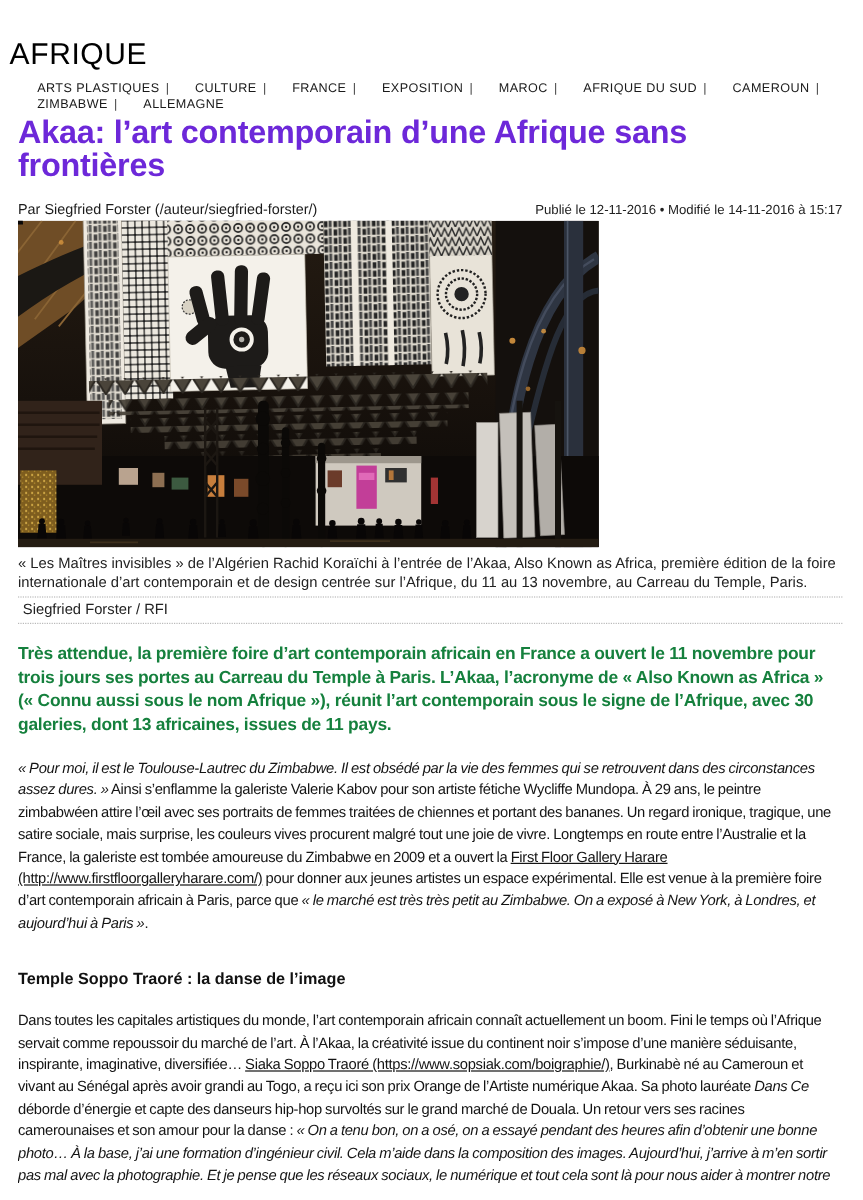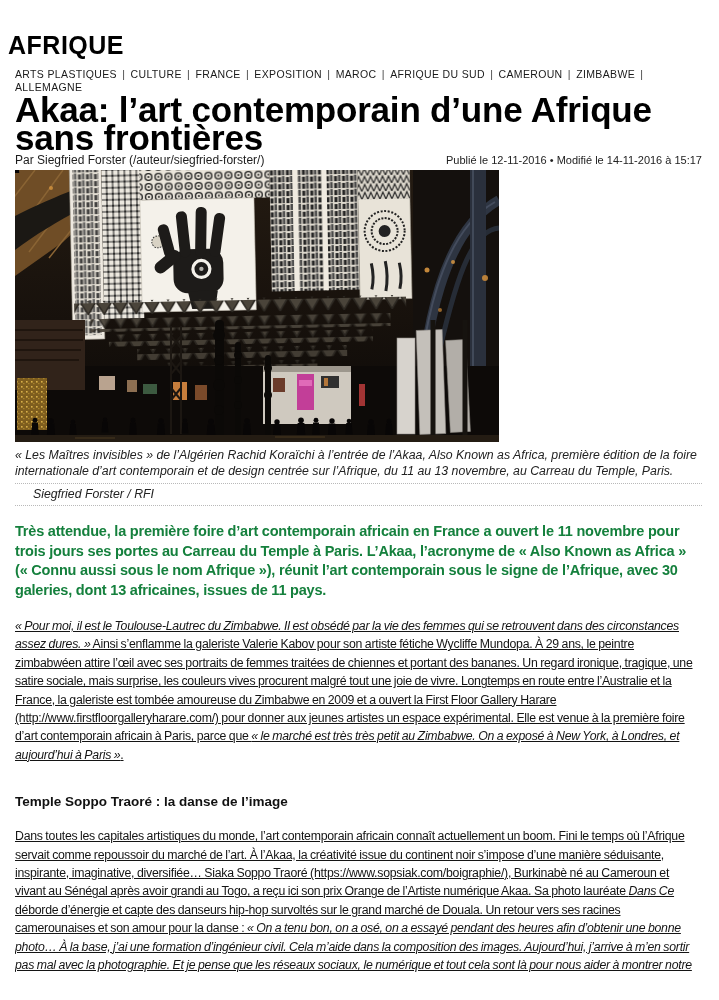--- a/index.html
+++ b/index.html
@@ -2,42 +2,42 @@
 <html><head>
 <meta charset="utf-8">
 <style>
   html,body{margin:0;padding:0;}
   body{
     width:719px;height:1000px;overflow:hidden;background:#fff;color:#141414;
     font-family:"Liberation Sans", sans-serif;
   }
   .page{padding:0 17px 0 15px;}
   .section-title{
-    margin:30px 0 0 -7px;font-size:25px;line-height:30px;font-weight:bold;
+    margin:30px 0 0 -7px;font-size:25px;line-height:30px;font-weight:normal;
     letter-spacing:.5px;color:#000;
   }
   .tags{margin-top:8px;font-size:10.5px;line-height:13px;letter-spacing:.35px;color:#1a1a1a;}
-  .tags .tag{cursor:pointer;}
+  .tags .tag{cursor:pointer;margin-left:16px;}
   .tags .tag-sep{color:#444;padding:0 2px;}
-  .title{margin:2px 0 0;font-size:35px;line-height:28px;font-weight:bold;color:#000000;letter-spacing:-.2px;}
-  .meta-row{margin-top:1px;display:flex;justify-content:space-between;align-items:center;}
+  .title{margin:2px 0 0;font-size:27px;line-height:28px;font-weight:bold;color:#6d28d9;letter-spacing:-.2px;}
+  .meta-row{margin-top:15px;display:flex;justify-content:space-between;align-items:flex-end;}
   .byline{font-size:12px;color:#1c1c1c;text-decoration:none;}
   .pubdate{font-size:11px;color:#222;}
   figure{margin:3px 0 0;width:484px;}
   figure svg{display:block;}
-  .caption{margin:6px 0 0;font-size:12.3px;line-height:15.5px;color:#222;max-height:33px;overflow:hidden;font-style:italic;}
+  .caption{margin:6px 0 0;font-size:12.3px;line-height:15.5px;color:#222;max-height:33px;overflow:hidden;}
   hr.dotted{border:none;border-top:1px dotted #b9b9b9;margin:4px 0 0;}
-  .credit{margin:3px 18px 0;font-size:12.3px;line-height:14px;color:#222;font-style:italic;}
+  .credit{margin:3px 4px 0;font-size:12.3px;line-height:14px;color:#222;}
   .lead{
     margin:16px 0 0;font-size:14.5px;line-height:19.5px;font-weight:bold;color:#15803d;
     letter-spacing:-.2px;max-height:80px;overflow:hidden;
   }
   .body-p{
     margin:17px 0 0;font-size:12.3px;line-height:18.4px;color:#141414;
-    letter-spacing:-.25px;word-spacing:-.5px;max-height:150px;overflow:hidden;text-decoration:underline;
+    letter-spacing:-.25px;word-spacing:-.5px;max-height:150px;overflow:hidden;
   }
   .body-p a{color:#141414;text-decoration:underline;}
   .body-p em{font-style:italic;}
   .subhead{margin:30px 0 0;font-size:13.5px;line-height:16px;font-weight:bold;color:#111;}
 </style>
 </head>
 <body>
 
 <div class="page">
 

